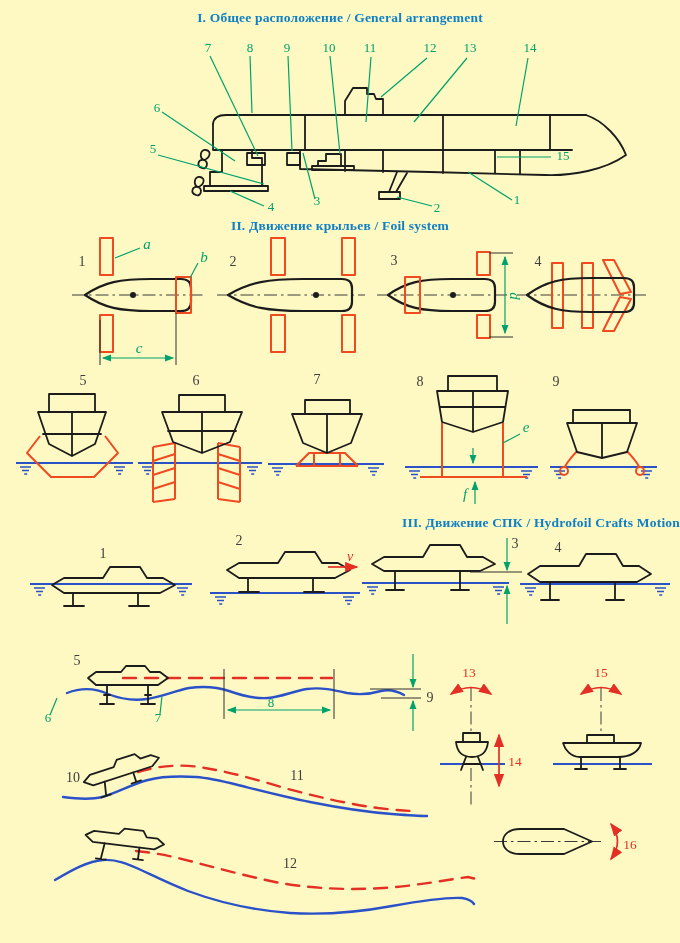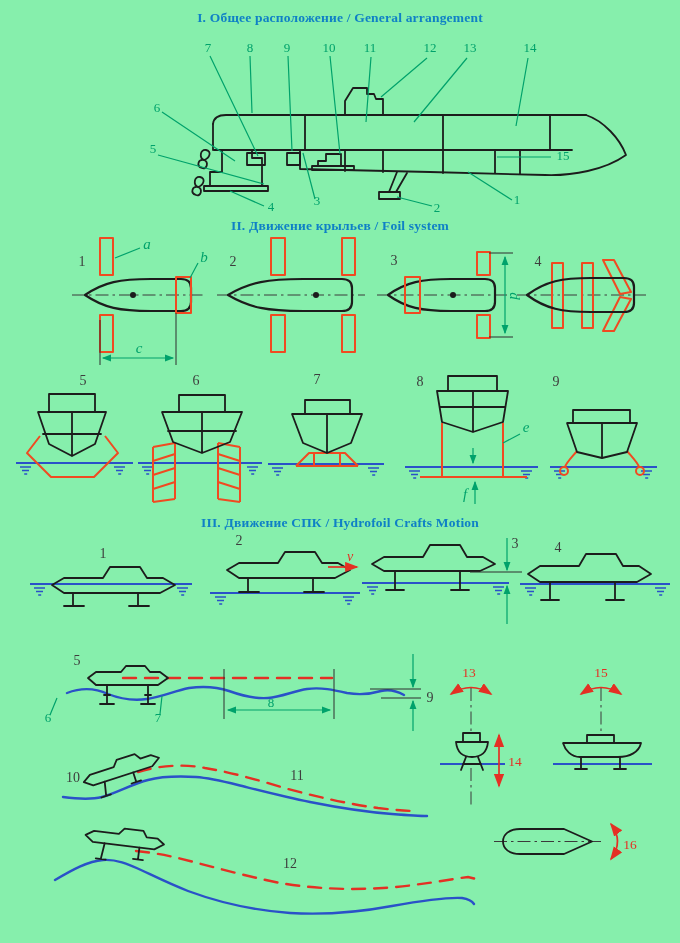--- a/index.html
+++ b/index.html
@@ -1,22 +1,22 @@
 <!DOCTYPE html>
 <html><head>
 <meta charset="utf-8">
 <style>
   html,body{margin:0;padding:0;background:#fff;}
-  .page{position:relative;width:680px;height:943px;background:#86efac;overflow:hidden;
+  .page{position:relative;width:680px;height:943px;background:#fef9c3;overflow:hidden;
         font-family:"Liberation Serif",serif;}
   .title{position:absolute;left:0;width:680px;text-align:center;
          color:#0f80c6;font-weight:bold;font-size:13.5px;letter-spacing:.2px;}
   .t1{top:10px;}
   .t2{top:218px;}
-  .t3{top:515px;}
+  .t3{top:515px;text-align:right;}
   svg.art{position:absolute;left:0;top:0;}
   
   .blk{stroke:#1c1c1c;fill:none;stroke-width:1.8;stroke-linejoin:round;stroke-linecap:round;}
   .blk2{stroke:#1c1c1c;fill:none;stroke-width:2.2;stroke-linejoin:round;stroke-linecap:round;}
   .thin{stroke:#2e2e2e;fill:none;stroke-width:1;}
   .cl{stroke:#3a3a3a;fill:none;stroke-width:1;stroke-dasharray:13 4 2.5 4;}
   .grn{stroke:#00a26b;fill:none;stroke-width:1.2;}
   .org{stroke:#f04a21;fill:none;stroke-width:2;stroke-linejoin:round;}
   .wat{stroke:#2a51c8;fill:none;stroke-width:2.2;}
   .wm{stroke:#2a51c8;fill:none;stroke-width:1.3;}

